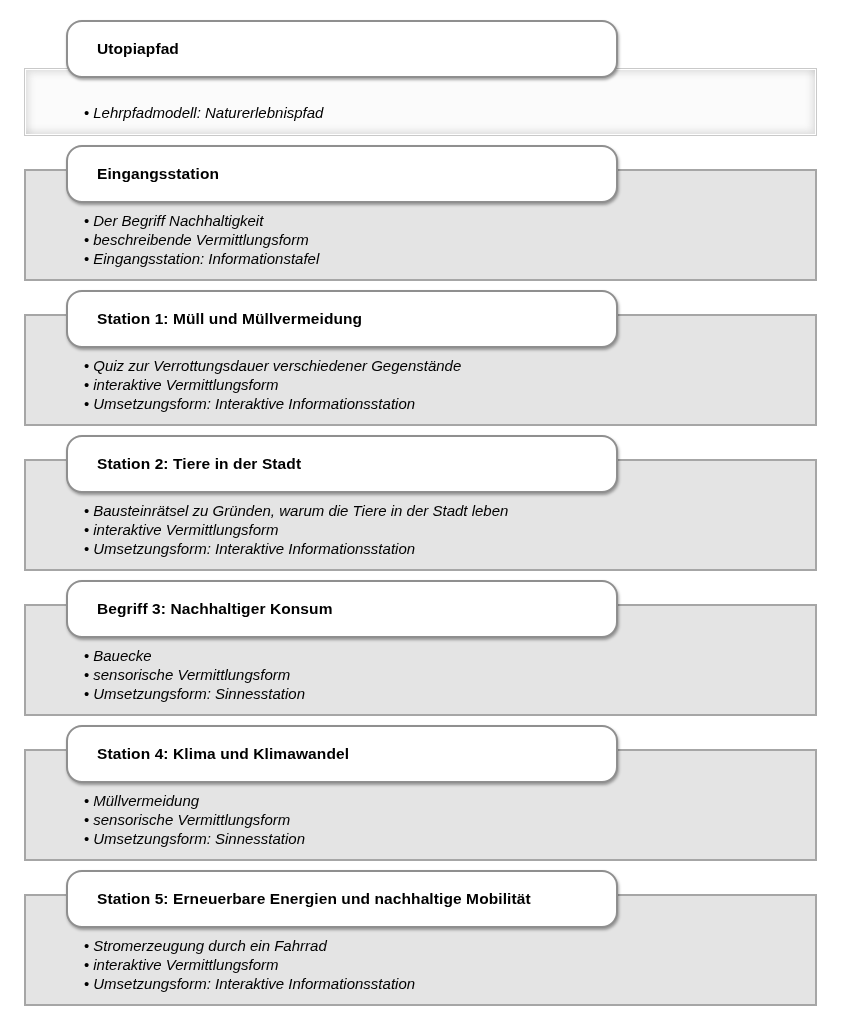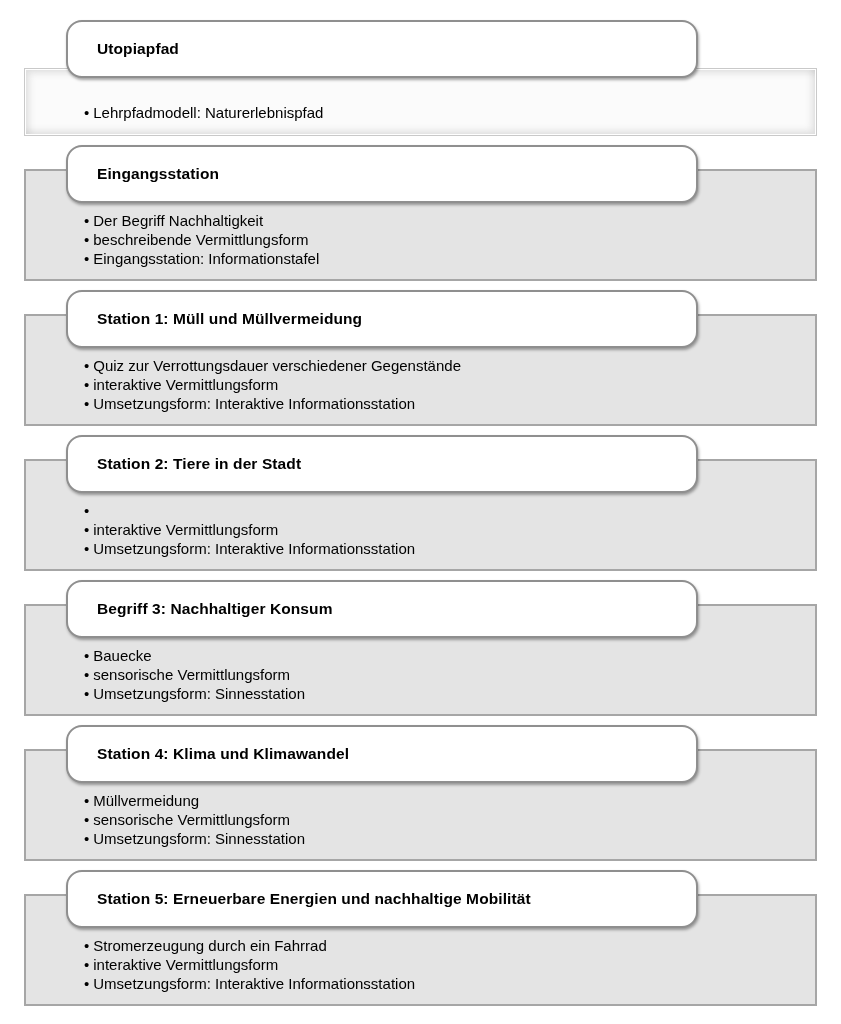--- a/index.html
+++ b/index.html
@@ -28,21 +28,21 @@
   }
   .section {
     width: 793px;
     margin-left: 24px;
   }
   .section + .section { margin-top: 9px; }
   .tab {
     position: relative;
     z-index: 2;
     margin-left: 42px;
-    width: 632px;
+    width: 552px;
     height: 58px;
     background: var(--tab-fill);
     border: 2px solid var(--tab-border);
     border-radius: 16px;
     display: flex;
     align-items: center;
     padding-left: 29px;
     padding-right: 0;
     box-shadow: 1px 2px 3px rgba(0,0,0,0.35);
     white-space: nowrap;
@@ -76,21 +76,21 @@
   ul.bullets li {
     display: flex;
     align-items: baseline;
     font-size: 15px;
     line-height: 19px;
   }
   .dot {
     flex: 0 0 auto;
     margin-right: 4px;
   }
-  .bullet-text { white-space: nowrap; }
+  .bullet-text { white-space: nowrap; font-style: italic; }
 </style>
 </head>
 <body>
 
 <div class="canvas">
   <div id="sections-container">
   <section class="section">
     <div class="tab">
       <span class="tab-title">Utopiapfad</span>
     </div>
@@ -149,20 +149,21 @@
   </section>
 
   <section class="section">
     <div class="tab">
       <span class="tab-title">Station 2: Tiere in der Stadt</span>
     </div>
     <div class="body-box">
       <ul class="bullets">
             <li>
               <span class="dot">•</span>
+              <span class="bullet-text">Bausteinrätsel zu Gründen, warum die Tiere in der Stadt leben</span>
             </li>
             <li>
               <span class="dot">•</span>
               <span class="bullet-text">interaktive Vermittlungsform</span>
             </li>
             <li>
               <span class="dot">•</span>
               <span class="bullet-text">Umsetzungsform: Interaktive Informationsstation</span>
             </li>
           </ul>

